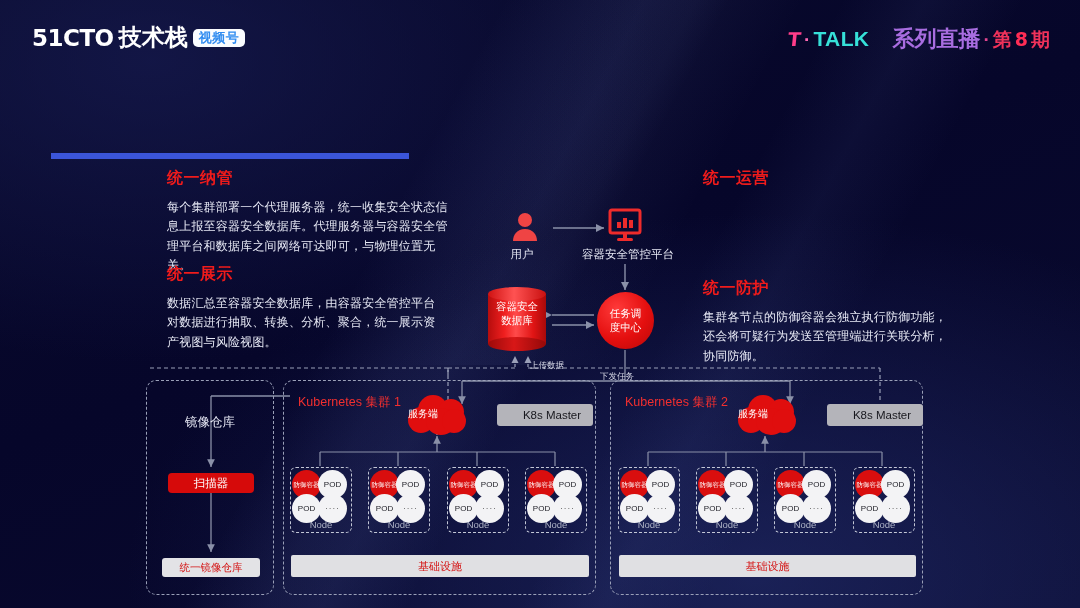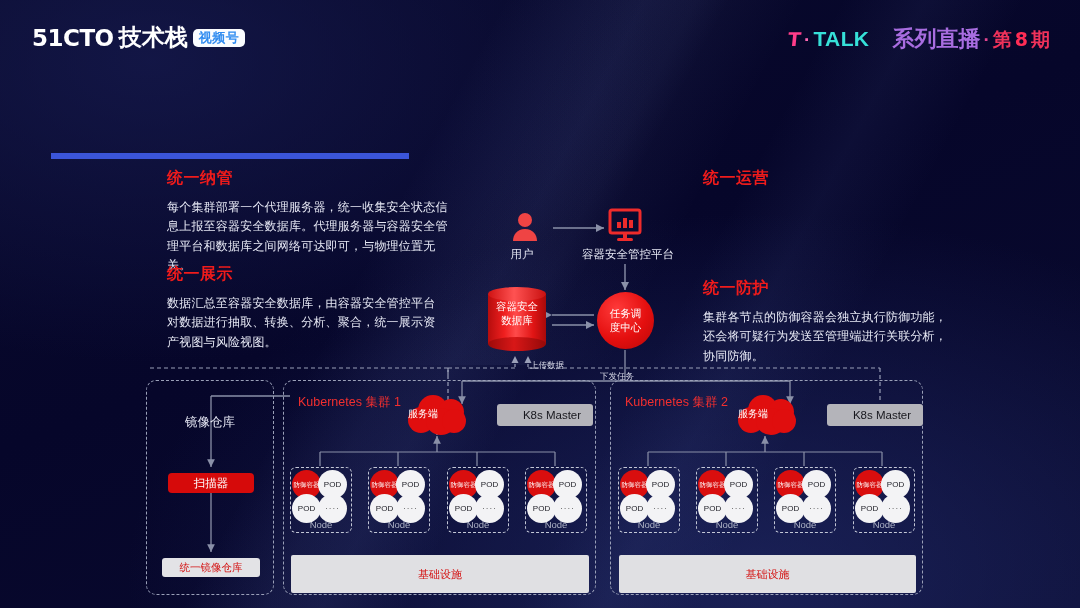--- a/index.html
+++ b/index.html
@@ -189,21 +189,21 @@
   }
   .circ.def { background:#d90e0e; color:#fff; font-size:6.5px; }
   .circ.pod { background:#f3f3f5; color:#1a1a22; font-size:8px; }
   .circ.dots{ background:#f3f3f5; color:#555; font-size:8px; letter-spacing:1px; }
   .n-tl { left:1px;  top:2px; }
   .n-tr { left:27px; top:2px; }
   .n-bl { left:1px;  top:26px; }
   .n-br { left:27px; top:26px; }
 
   .infra {
-    position:absolute; height:38px; background:#e0e0e3; border-radius:2px;
+    position:absolute; height:22px; background:#e0e0e3; border-radius:2px;
     color:#d41212; font-size:11px;
     display:flex; align-items:center; justify-content:center;
   }
 
   svg.ov { position:absolute; left:0; top:0; width:1080px; height:608px; pointer-events:none; }
 </style>
 </head>
 <body>
 
 <div id="slide">

